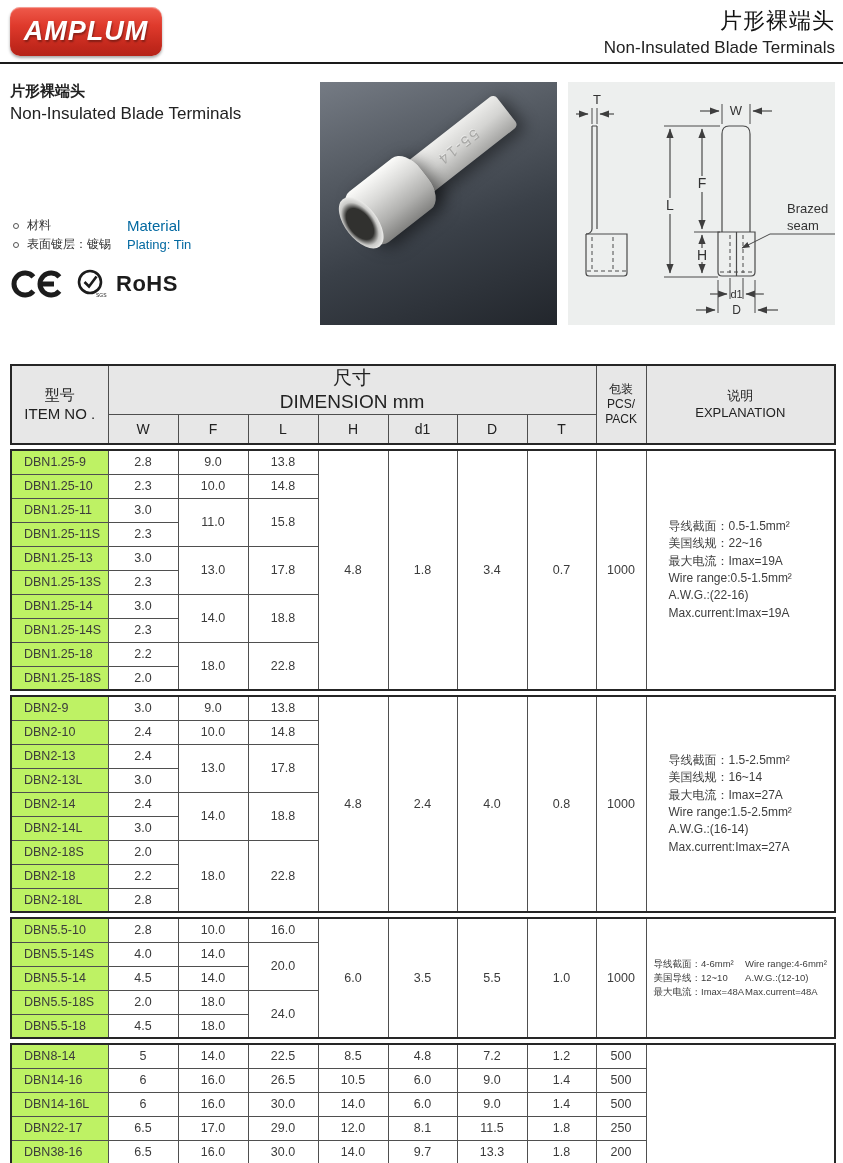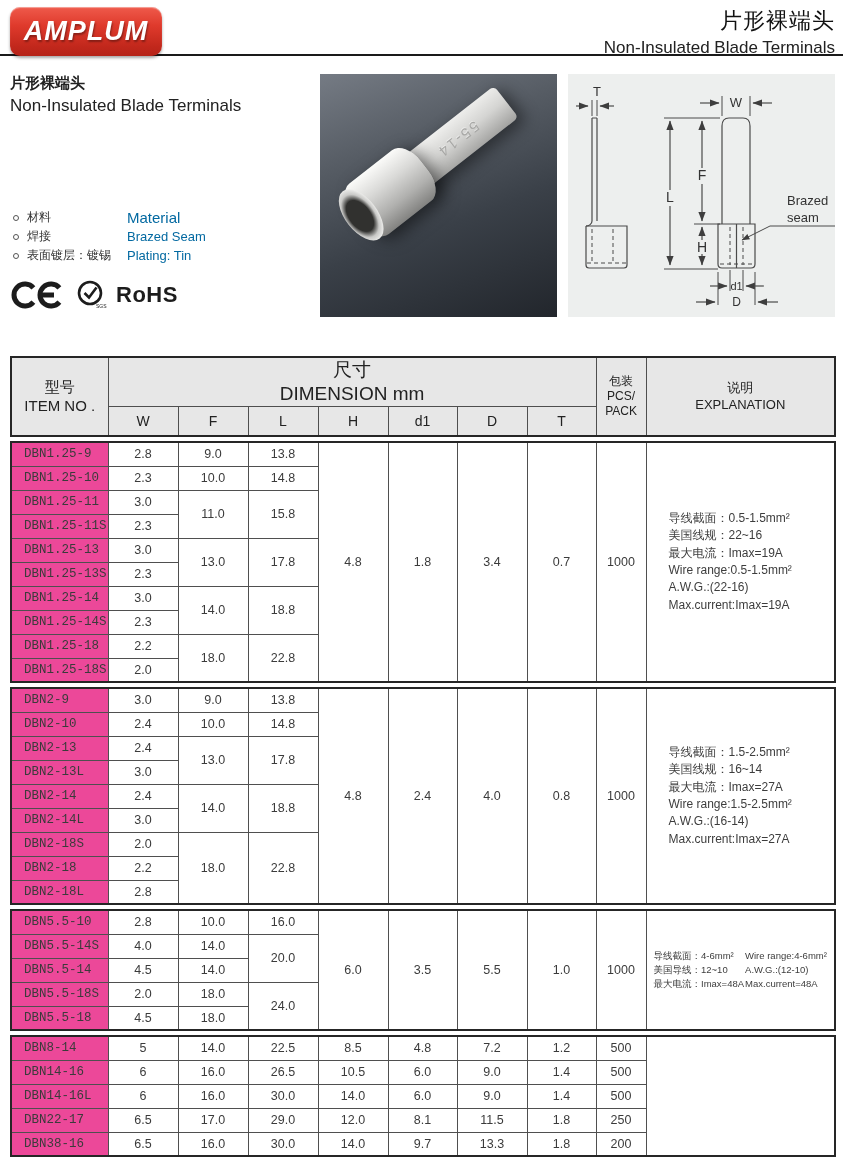--- a/index.html
+++ b/index.html
@@ -2,21 +2,21 @@
 <html><head>
 <meta charset="utf-8">
 <style>
   * { margin:0; padding:0; box-sizing:border-box; }
   body {
     width:843px; background:#ffffff; color:#333;
     font-family:"Liberation Sans","DejaVu Sans",sans-serif;
     position:relative;
   }
   
-  .page-header { position:relative; height:56px; padding:7px 12px 0 10px; border-bottom:2px solid #1a1a1a; }
+  .page-header { position:relative; height:64px; padding:7px 12px 0 10px; border-bottom:2px solid #1a1a1a; }
   .brand-logo {
     position:absolute; left:10px; top:7px; width:152px; height:49px;
     background:linear-gradient(180deg,#ef5a4b 0%,#df3a2c 38%,#c2281c 80%,#b52318 100%);
     border-radius:10px; box-shadow:0 2px 3px rgba(0,0,0,.35), inset 0 1px 1px rgba(255,255,255,.45);
     display:flex; align-items:center; justify-content:center;
   }
   .brand-logo span {
     color:#fff; font-weight:bold; font-style:italic; font-size:27px; letter-spacing:1px;
     text-shadow:1px 2px 2px rgba(0,0,0,.35);
   }
@@ -73,21 +73,21 @@
              border:2px solid #262626; }
   .dt th, .dt td { border:1px solid #4f4f4f; overflow:hidden; }
   .dt th { background:#e7e7e7; font-weight:normal; color:#222; }
   .th-stack div { line-height:1.25; }
   .th-item { font-size:15px; }
   .th-dim-top { font-size:19px; height:36px;margin-left:44px; }
   .th-dim-letter { font-size:14px; height:30px; }
   .th-pack { font-size:12px; }
   .th-expl { font-size:13px;text-align:center; }
   .dt td { height:24px; font-size:12.5px; color:#3b3b3b; }
-  td.item-cell { background:#ec4899; text-align:left; padding-left:12px;font-family:Liberation Mono, monospace; }
+  td.item-cell { background:#bef264; text-align:left; padding-left:12px; }
   td.num-cell { text-align:center; }
   td.expl-cell { text-align:left; padding-left:22px; font-size:12px; line-height:1.45; color:#3d3d3d; }
   td.expl-cell.small { padding-left:7px; padding-right:2px; font-size:9.5px; line-height:1.5; }
   .expl-cols { display:flex; gap:1px; }
 </style>
 </head>
 <body>
 
 <div class="page-header">
   <div class="brand-logo">
@@ -103,25 +103,20 @@
 
   <div class="intro-left">
     <div class="section-title-cn">片形裸端头</div>
     <div class="section-title-en">Non-Insulated Blade Terminals</div>
 
     <div class="material-list">
       <div class="material-row">
         <span class="bullet"></span>
         <span class="mat-cn">材料</span>
         <span class="mat-en big">Material</span>
-      </div>
-      <div class="material-row">
-        <span class="bullet"></span>
-        <span class="mat-cn">焊接</span>
-        <span class="mat-en">Brazed Seam</span>
       </div>
       <div class="material-row">
         <span class="bullet"></span>
         <span class="mat-cn">表面镀层：镀锡</span>
         <span class="mat-en">Plating: Tin</span>
       </div>
     </div>
 
     <div class="certs">
       <svg width="56" height="30" viewBox="0 0 56 30">

